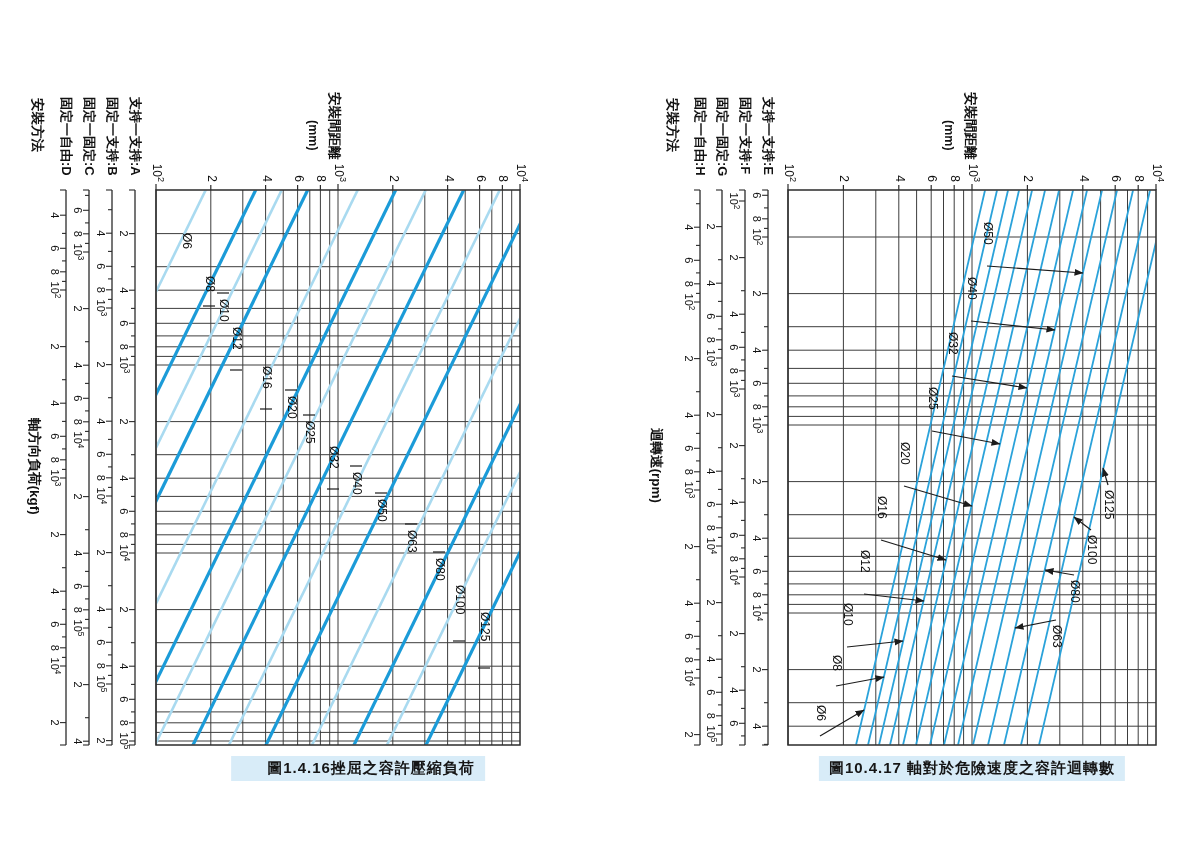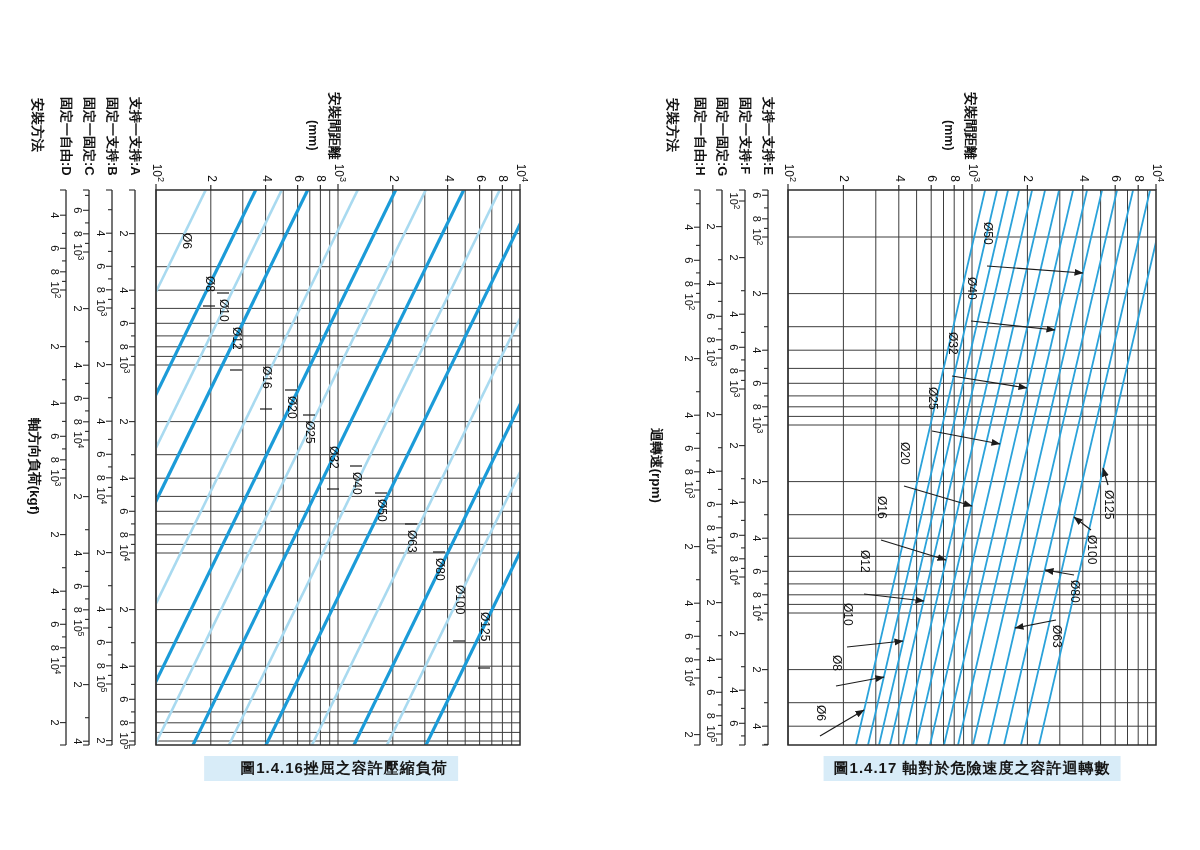--- a/index.html
+++ b/index.html
@@ -3,21 +3,21 @@
 <meta charset="utf-8">
 <style>
   html,body{margin:0;padding:0;background:#ffffff;}
   body{width:1200px;height:850px;position:relative;overflow:hidden;
        font-family:"Liberation Sans","DejaVu Sans",sans-serif;}
   #stage{position:absolute;left:0;top:0;width:1200px;height:850px;}
   svg text{fill:#111;}
   .caption{position:absolute;top:756px;transform:translateX(-50%);
            background:#d8ecf8;color:#161616;font-size:15px;font-weight:bold;
            padding:3px 10px;white-space:nowrap;letter-spacing:1px;}
-  #cap1{left:331px;padding-left:36px;}
+  #cap1{left:358px;padding-left:36px;}
   #cap2{left:972px;}
 </style>
 </head>
 <body>
 
 <div id="stage">
   <svg id="charts-svg" width="1200" height="850" viewBox="0 0 1200 850" xmlns="http://www.w3.org/2000/svg">
       <defs>
         <marker id="arr" markerWidth="10" markerHeight="8" refX="8.5" refY="3.5" orient="auto" markerUnits="userSpaceOnUse">
           <path d="M0,0 L9,3.5 L0,7 Z" fill="#1c1c1c"></path>
@@ -706,14 +706,14 @@
         </g>
         <g>
           <text transform="translate(668,98) rotate(90)" font-size="13.5" text-anchor="start" font-weight="bold"><tspan>安裝方法</tspan></text>
           <text transform="translate(966,92) rotate(90)" font-size="13.5" text-anchor="start" font-weight="bold"><tspan>安裝間距離</tspan></text>
           <text transform="translate(945,120) rotate(90)" font-size="12.5" text-anchor="start" font-weight="bold"><tspan>(mm)</tspan></text>
           <text transform="translate(652,428) rotate(90)" font-size="13.5" text-anchor="start" font-weight="bold"><tspan>迴轉速(rpm)</tspan></text>
         </g>
       </g>
     </svg>
   <div class="caption" id="cap1">圖1.4.16挫屈之容許壓縮負荷</div>
-  <div class="caption" id="cap2">圖1.4.17 軸對於危險速度之容許迴轉數</div>
+  <div class="caption" id="cap2">圖10.4.17 軸對於危險速度之容許迴轉數</div>
 </div>
 
 </body></html>

